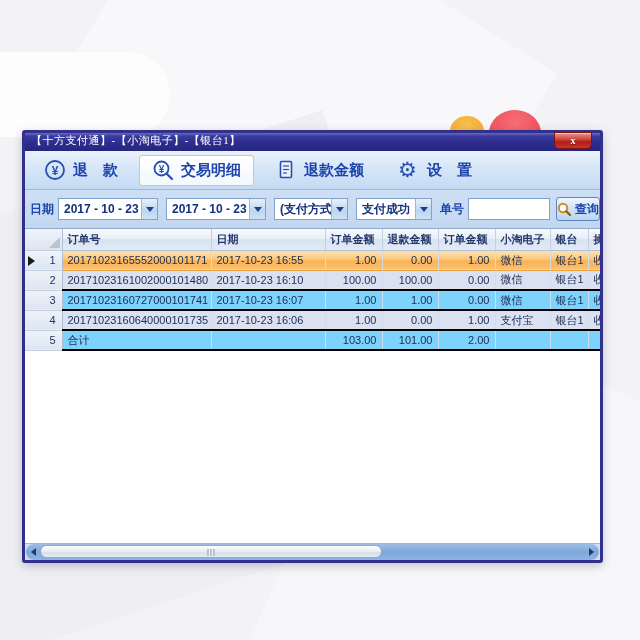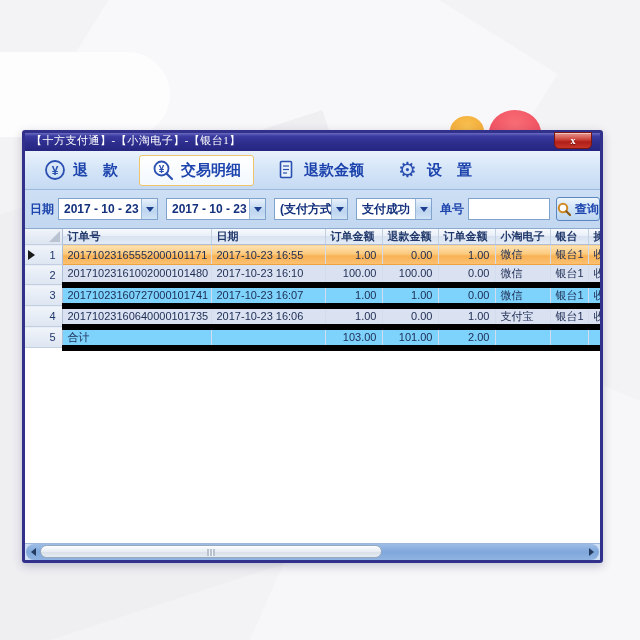--- a/index.html
+++ b/index.html
@@ -52,24 +52,24 @@
   .arr-down { width:0; height:0; border-left:4px solid transparent; border-right:4px solid transparent; border-top:5px solid #1d3f8f; }
   .order-input { width:82px; height:22px; border:1px solid #7fa3cc; background:#fff; margin-right:6px; font-size:12px; padding:0 4px; }
   .query-btn { display:flex; align-items:center; justify-content:center; width:50px; height:24px;
     background:linear-gradient(#eef5fd, #cfe3f7 50%, #bcd6f0); border:1px solid #5b86c2; border-radius:3px;
     color:#1d44ad; font-size:12px; font-weight:bold; cursor:pointer; }
   .query-btn svg { width:15px; height:15px; margin-right:3px; }
 
   
   .grid-area { flex:1 1 auto; background:#ffffff; overflow:hidden; position:relative; border-bottom:1px solid #9db7da; }
   table.grid { border-collapse:collapse; table-layout:fixed; width:623px; font-size:11px; color:#1c2b52; }
-  .grid th { height:15px; font-weight:bold; color:#21386b; text-align:left; padding:0 5px;
+  .grid th { height:21px; font-weight:bold; color:#21386b; text-align:left; padding:0 5px;
     background:linear-gradient(#f7fafd 0%, #e9eff8 45%, #d8e2f0 50%, #e2eaf5 100%);
     border-right:1px solid #c3d0e2; border-bottom:1px solid #aebfd6; white-space:nowrap; overflow:hidden; }
-  .grid td { height:20px; padding:0 5px; border-right:1px solid #d3dcec; border-bottom:6px solid #000000;
+  .grid td { height:20px; padding:0 5px; border-right:1px solid #d3dcec; border-bottom:2px solid #000000;
     white-space:nowrap; overflow:hidden; }
   .grid .rownum { background:linear-gradient(#f0f4fa, #dde5f1); border-right:1px solid #aebfd6;
     border-bottom:1px solid #c3cfe0; text-align:right; padding-right:6px; color:#20356a; position:relative; }
   .grid .corner { position:relative; }
   .corner-tri { position:absolute; right:2px; bottom:2px; width:0; height:0;
     border-left:11px solid transparent; border-bottom:11px solid #b9c3d2; }
   .row-ind { position:absolute; left:3px; top:5px; width:0; height:0;
     border-top:5px solid transparent; border-bottom:5px solid transparent; border-left:7px solid #1a1a1a; }
   .num { text-align:right;margin-left:14px; }
   tr.sel td { background:linear-gradient(#fde3b3 0%, #fcc97c 45%, #f9b254 55%, #fbc172 100%);

